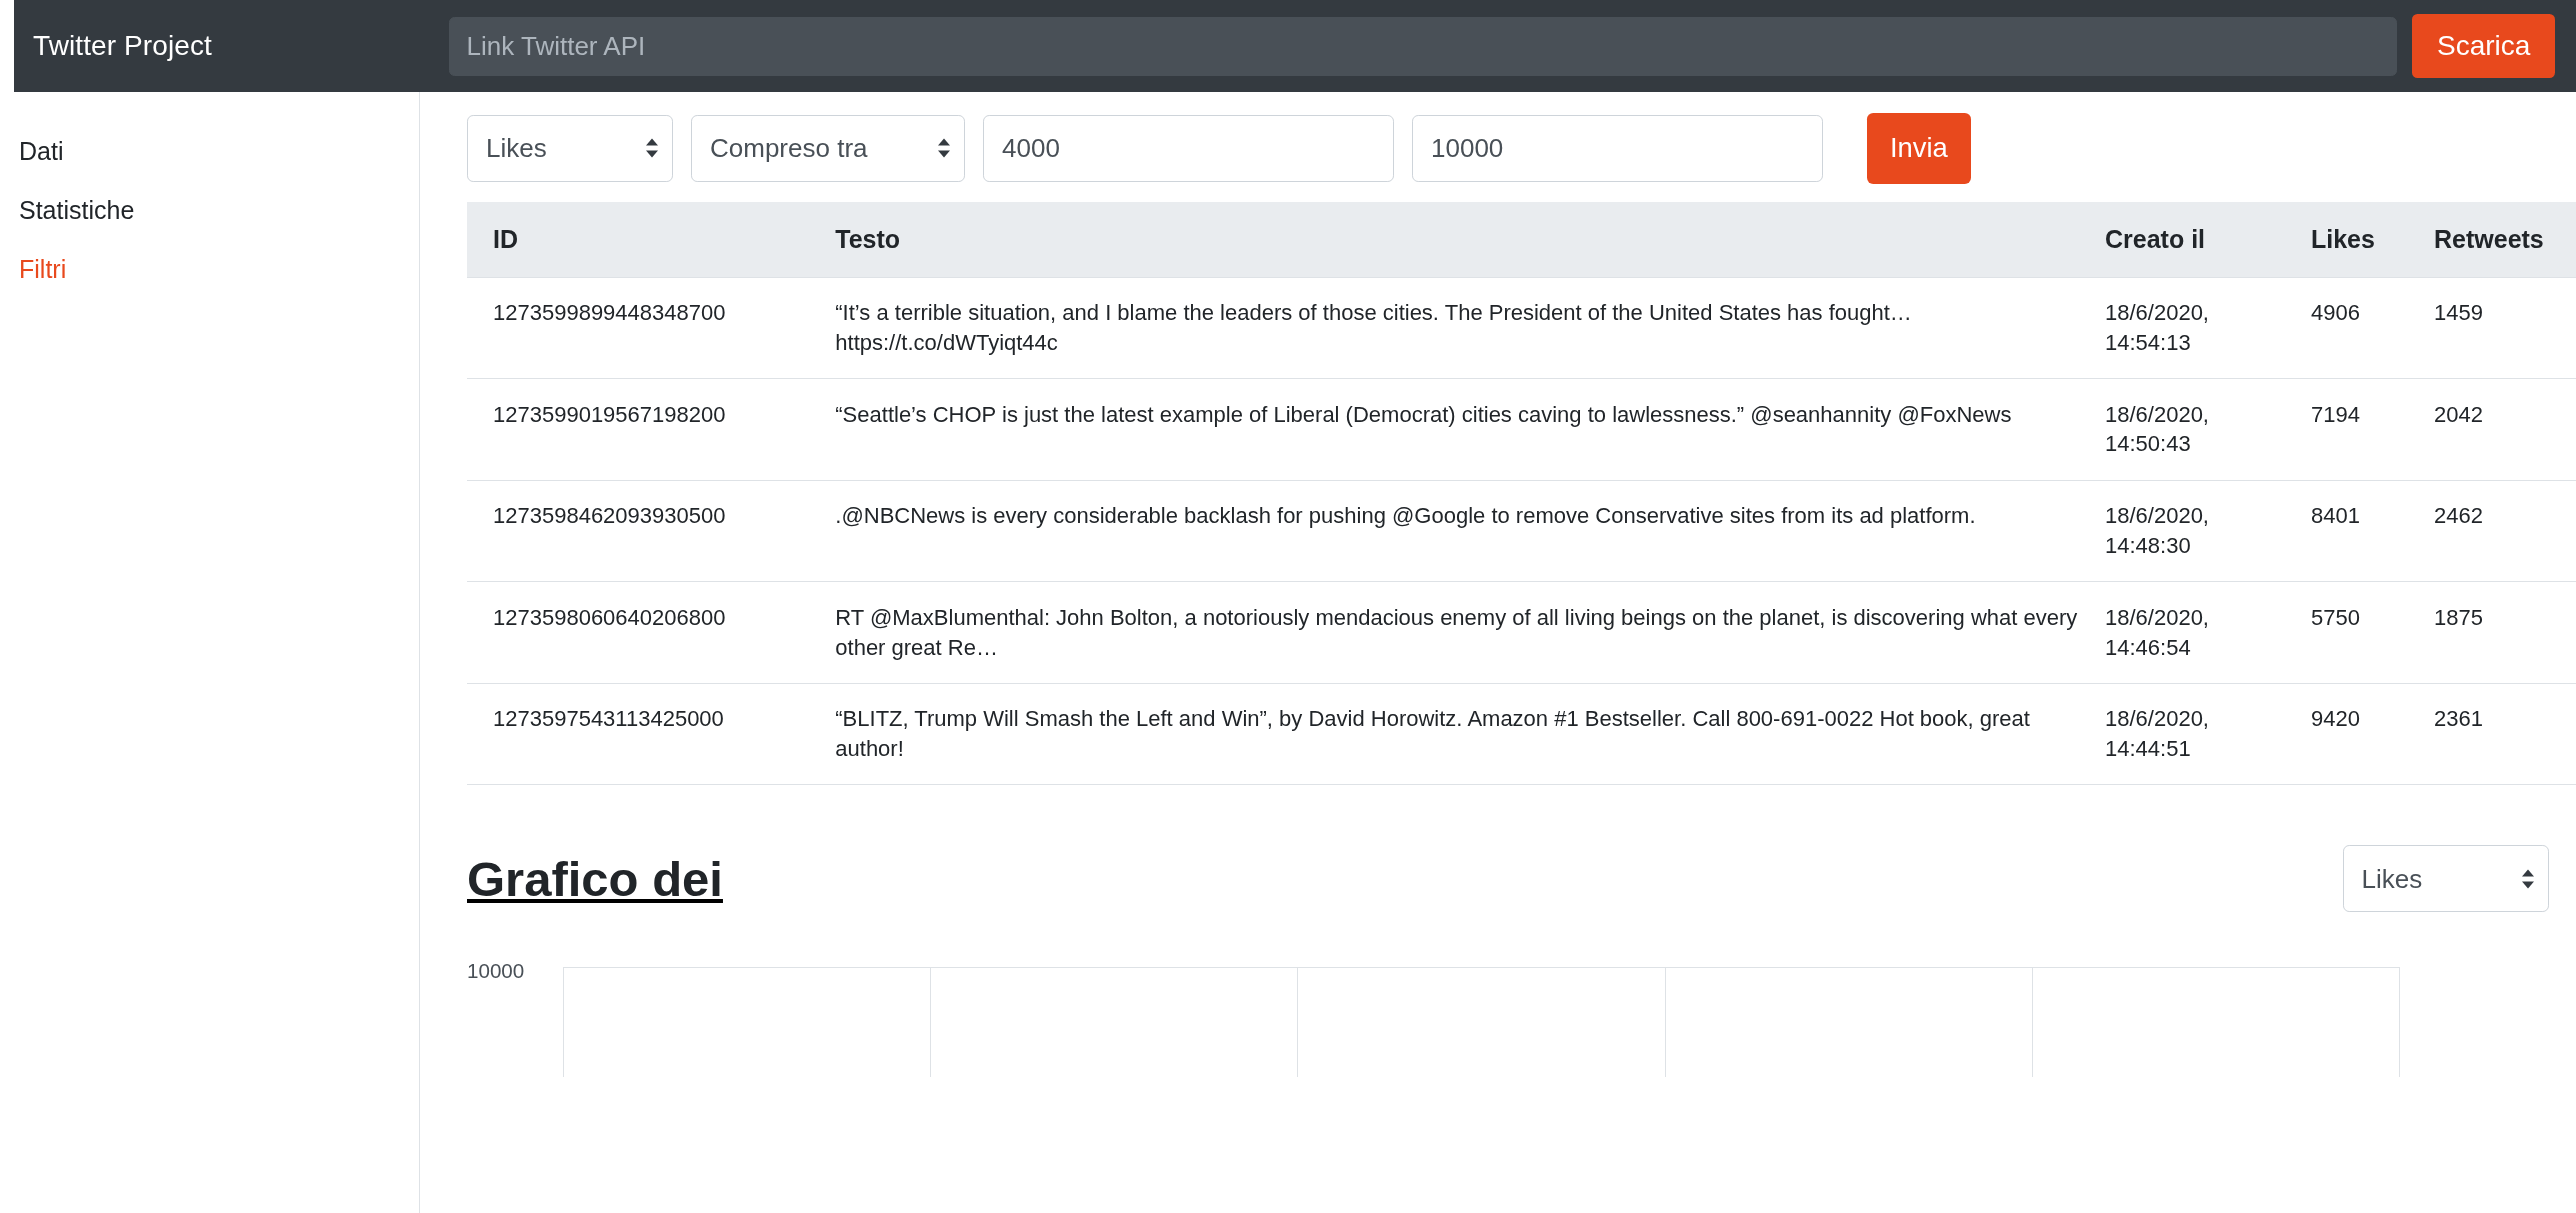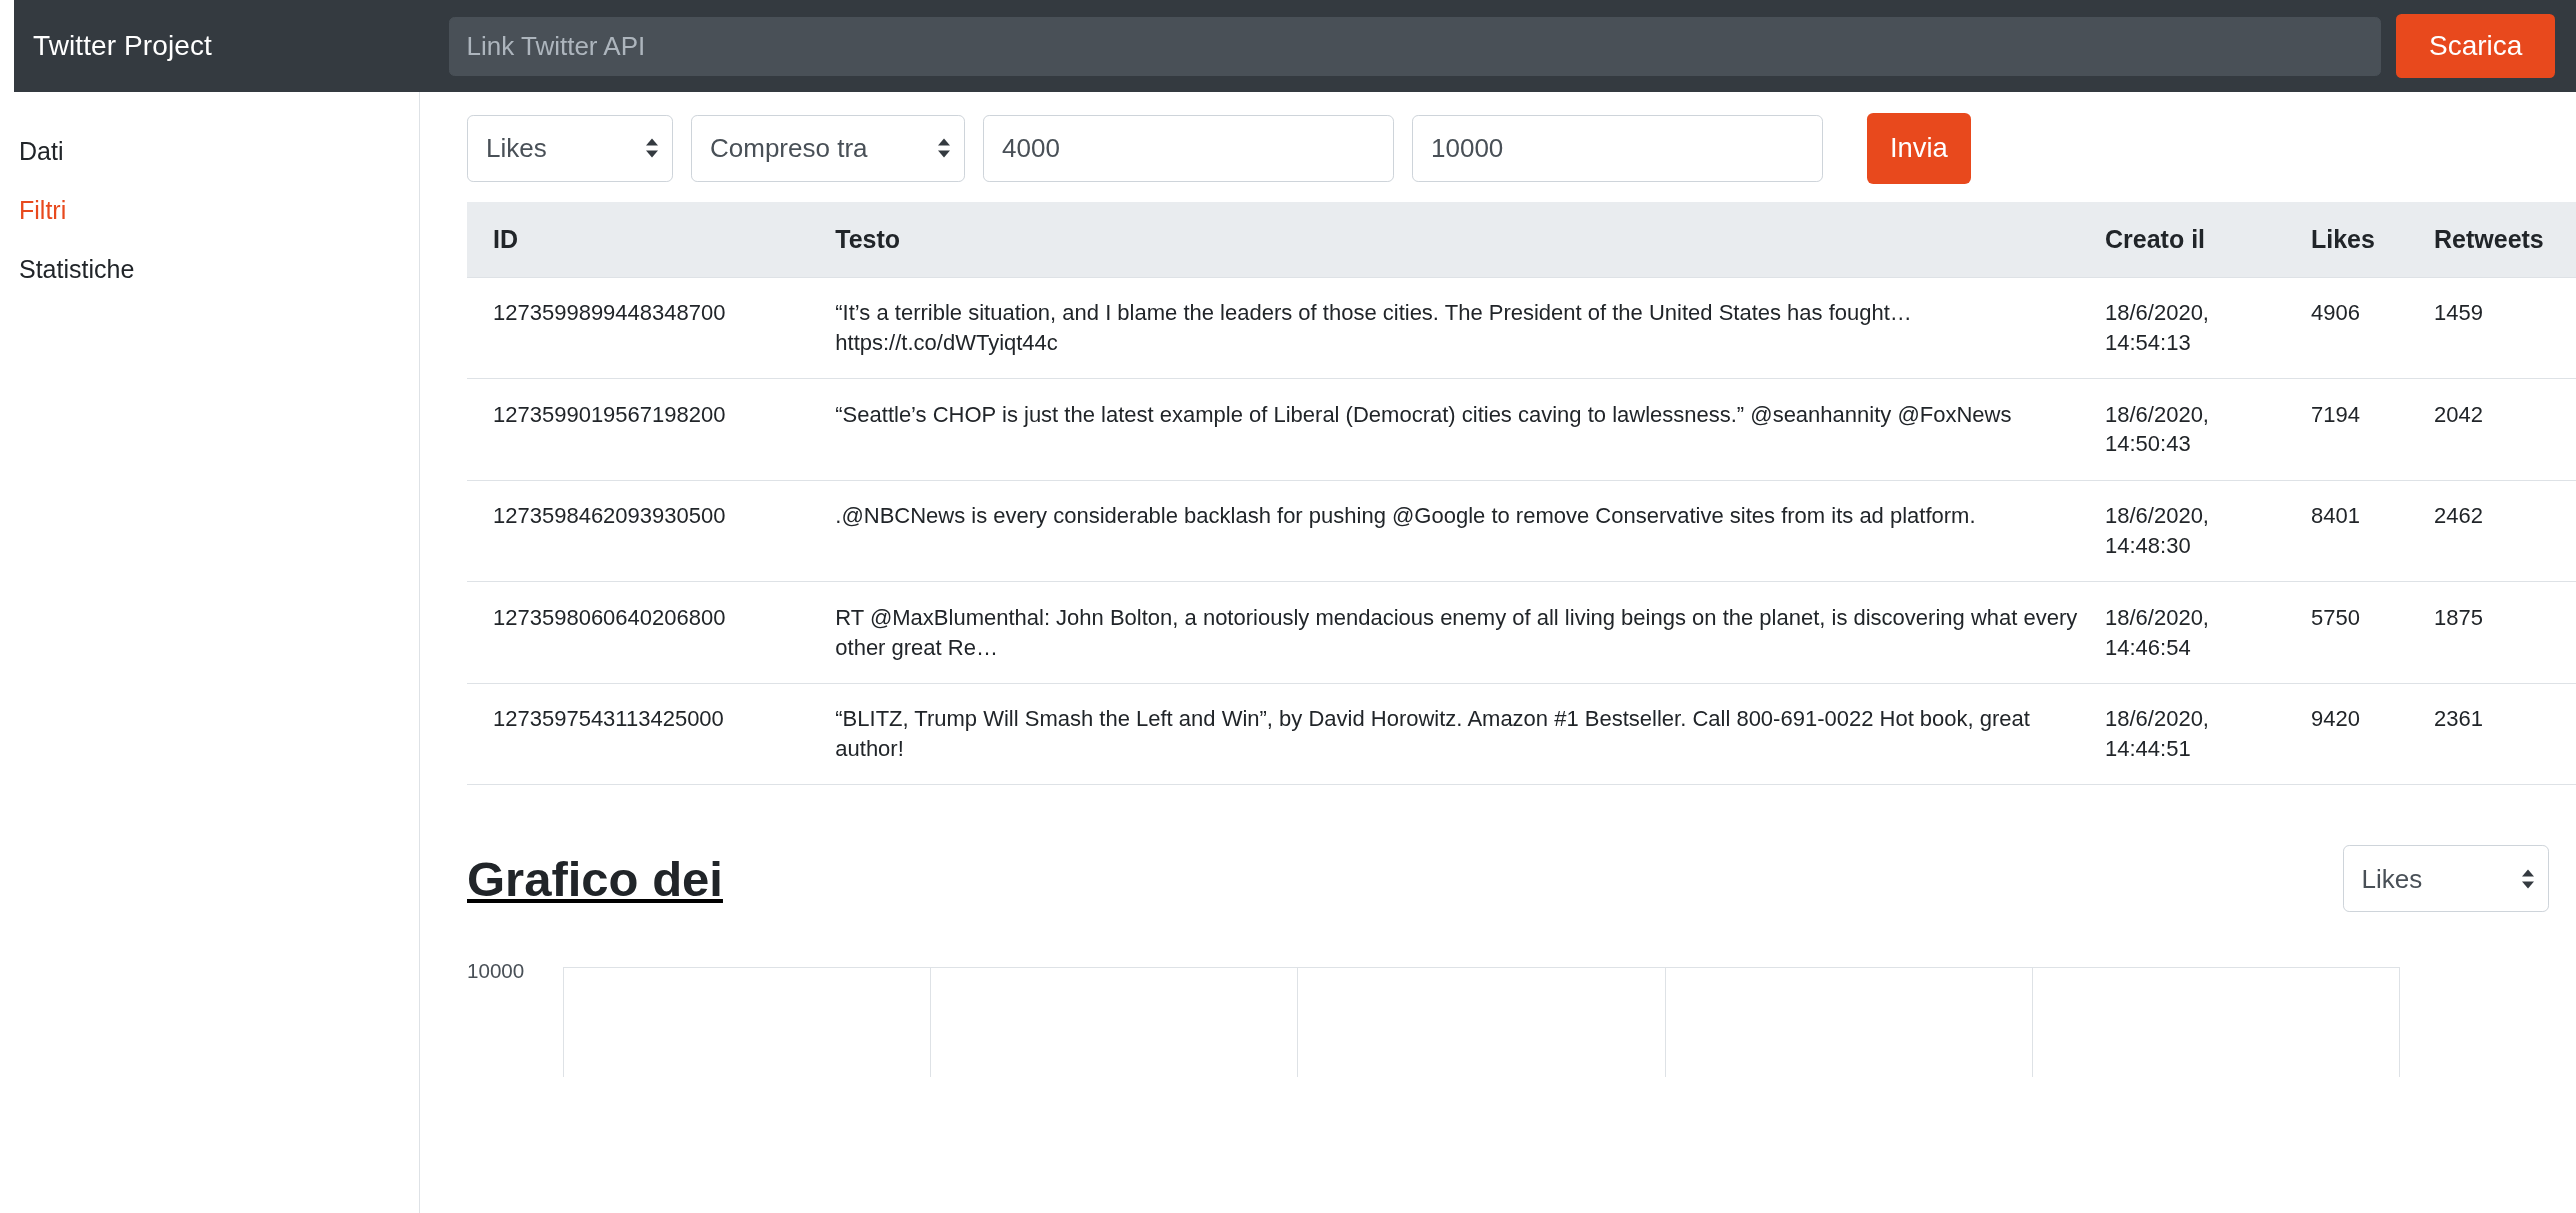--- a/index.html
+++ b/index.html
@@ -61,21 +61,21 @@
   }
   .api-input::placeholder { color: #adb5bd; }
   .btn-scarica {
     flex: 0 0 auto;
     height: 64px;
     background: #e8491d;
     border: none;
     border-radius: 5.5px;
     color: #ffffff;
     font-size: 28px;
-    padding: 0 33px;
+    padding: 0 25px;
     cursor: pointer;
     font-family: "Liberation Sans", sans-serif;
   }
 
   
   .body {
     flex: 1 1 auto;
     display: flex;
     min-height: 0;
   }
@@ -240,22 +240,22 @@
     <div class="topbar-right">
       <input class="api-input" type="text" placeholder="Link Twitter API" style="">
       <button class="btn-scarica">Scarica</button>
     </div>
   </div>
 
   <div class="body">
 
     <div class="sidebar">
       <div class="side-item">Dati</div>
+      <div class="side-item">Statistiche</div>
       <div class="side-item active">Filtri</div>
-      <div class="side-item">Statistiche</div>
     </div>
 
     <div class="content">
 
       <div class="filters">
 
         <span class="select-wrap">
           <select class="ctl sel">
             <option>Likes</option>
           </select>

